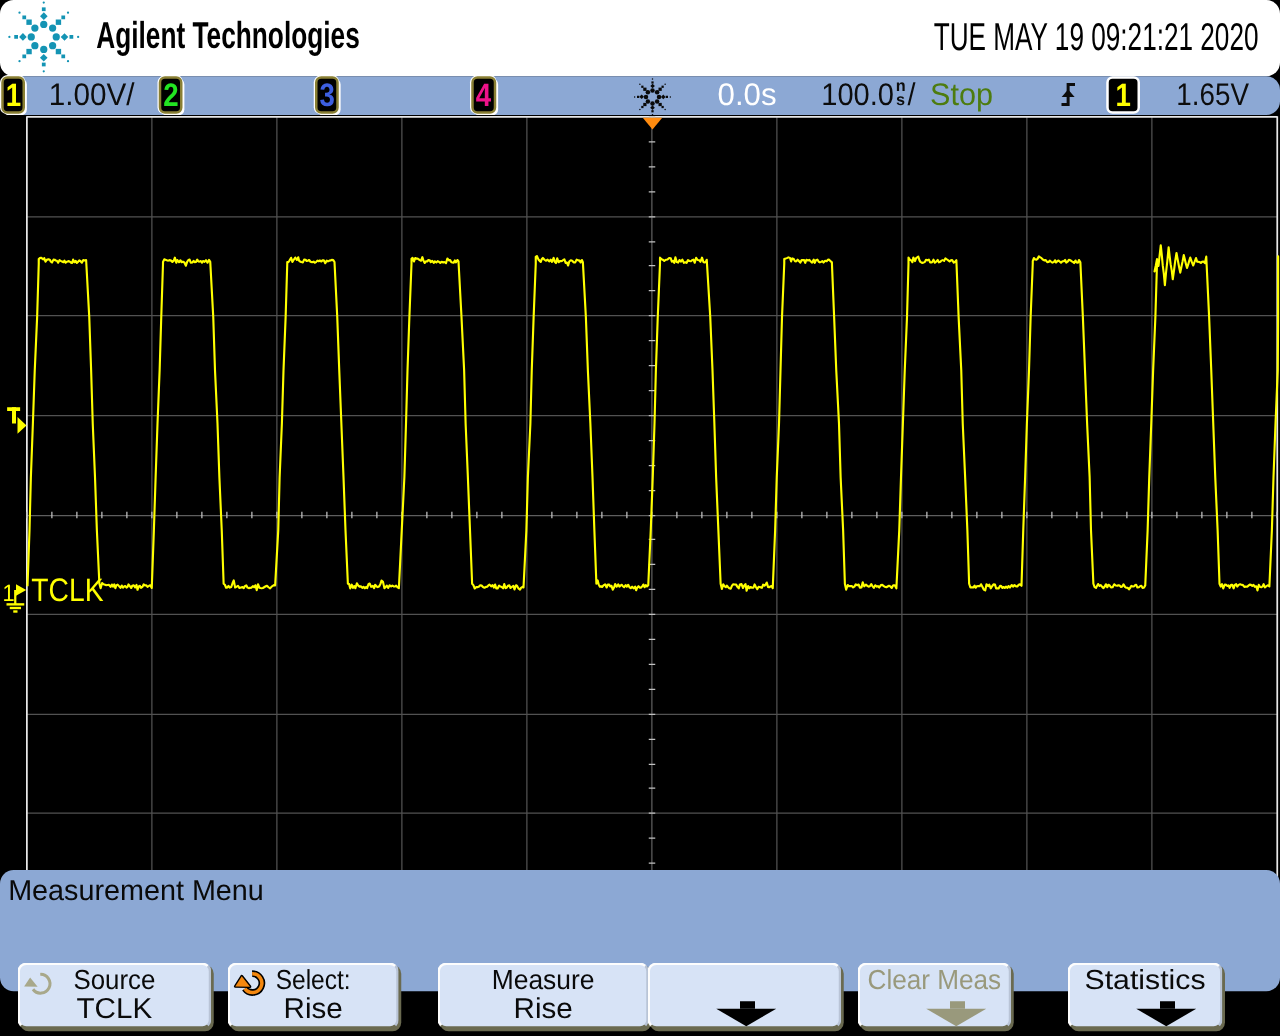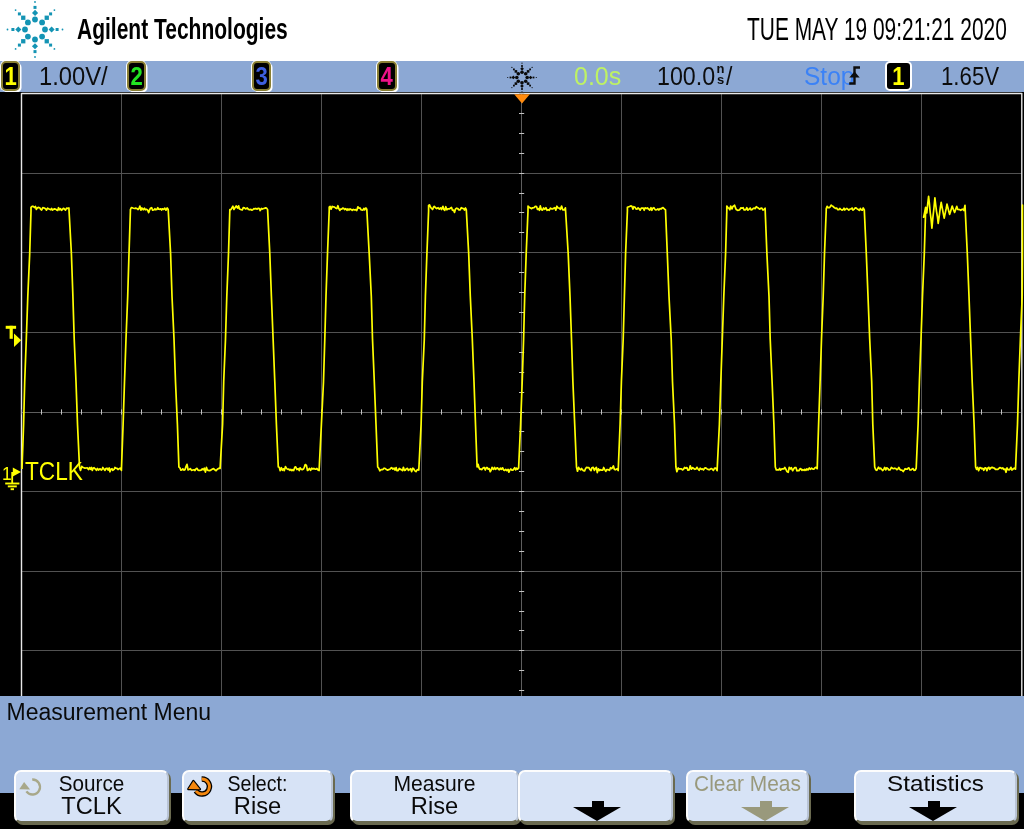--- a/index.html
+++ b/index.html
@@ -1,17 +1,17 @@
 <!DOCTYPE html>
 <html><head><meta charset="utf-8">
 <style>
 * { margin:0; padding:0; }
 html,body { width:1024px; height:829px; background:#000; overflow:hidden;
   font-family:"Liberation Sans", sans-serif; }
-.abs { position:absolute; }
+.abs { position:absolute;border-radius:11px; }
 .btn { position:absolute; background:#d7e3f6; border-radius:7px;
   border-top:2px solid #fdfdfd; border-left:2px solid #fdfdfd;
   border-right:2px solid #b9c4d6; border-bottom:2px solid #6a6a50;
   box-shadow:2px 2px 0 #6a6a50; box-sizing:border-box; }
 .bl1 { position:absolute; left:0; right:0; top:-1.5px; text-align:center;
   font-size:22px; color:#0a0a0a; }
 .bl2 { position:absolute; left:0; right:0; top:20.5px; text-align:center;
   font-size:23px; color:#0a0a0a; }
 </style></head>
 <body>
@@ -86,25 +86,25 @@
     <circle cx="516.8" cy="16.5" r="1.8" fill="#0a0a0a"></circle>
     <rect x="512.0" y="15.2" width="2.6" height="2.6" fill="#0a0a0a" transform="rotate(45 513.4 16.5)"></rect>
     <rect x="509.6" y="15.6" width="1.8" height="1.8" fill="#0a0a0a"></rect>
     <circle cx="507.7" cy="16.5" r="0.6" fill="#0a0a0a"></circle>
     <circle cx="518.3" cy="12.8" r="1.8" fill="#0a0a0a"></circle>
     <rect x="514.6" y="9.1" width="2.6" height="2.6" fill="#0a0a0a"></rect>
     <rect x="513.0" y="7.5" width="1.8" height="1.8" fill="#0a0a0a"></rect>
     <circle cx="511.9" cy="6.4" r="0.6" fill="#0a0a0a"></circle>
   </svg>
 <div style="position:absolute;left:39px;top:61px;height:31px;line-height:31px;font-size:25px;color:#0d0d0d;transform:scaleX(0.95);transform-origin:0 50%;white-space:pre">1.00V/</div>
-<div style="position:absolute;left:574px;top:61px;height:31px;line-height:31px;font-size:25px;color:#bef264;transform:scaleX(1.0);transform-origin:0 50%;white-space:pre">0.0s</div>
+<div style="position:absolute;left:574px;top:61px;height:31px;line-height:31px;font-size:25px;color:#ffffff;transform:scaleX(1.0);transform-origin:0 50%;white-space:pre">0.0s</div>
 <div style="position:absolute;left:657px;top:61px;height:31px;line-height:31px;font-size:25px;color:#0d0d0d;transform:scaleX(0.93);transform-origin:0 50%;white-space:pre">100.0</div>
 <div style="position:absolute;left:714px;top:63px;font-size:13px;font-weight:bold;line-height:11px;color:#0d0d0d;text-align:center;width:13px">n<br>s</div>
 <div style="position:absolute;left:726px;top:61px;height:31px;line-height:31px;font-size:25px;color:#0d0d0d;transform:scaleX(0.92);transform-origin:0 50%;white-space:pre">/</div>
-<div style="position:absolute;left:804px;top:61px;height:31px;line-height:31px;font-size:25px;color:#3b82f6;transform:scaleX(0.98);transform-origin:0 50%;white-space:pre">Stop</div>
+<div style="position:absolute;left:744px;top:61px;height:31px;line-height:31px;font-size:25px;color:#4d7c0f;transform:scaleX(0.98);transform-origin:0 50%;white-space:pre">Stop</div>
 <div style="position:absolute;left:941px;top:61px;height:31px;line-height:31px;font-size:25px;color:#0d0d0d;transform:scaleX(0.89);transform-origin:0 50%;white-space:pre">1.65V</div>
 <svg width="24" height="31" style="position:absolute;left:843px;top:61px">
     <path d="M6.2 22.5 H11.5 V6.5 H17" fill="none" stroke="#0d0d0d" stroke-width="2.4"></path>
     <polygon points="11.5,10.5 6.3,16.6 16.7,16.6" fill="#0d0d0d"></polygon>
   </svg>
 <div style="position:absolute;left:0.5px;top:61px;width:19.5px;height:30px;background:#000;border:2px solid #8a8034;border-radius:5px;box-shadow:1.5px 1.5px 0 #fff, -1px 0 0 #fff, 0 -1px 0 #fff;box-sizing:border-box">
     <div style="position:absolute;left:0;right:0;top:-2.5px;text-align:center;font-size:26px;font-weight:bold;color:#ffff00;transform:scaleX(0.85)">1</div>
   </div>
 <div style="position:absolute;left:126.5px;top:61px;width:19.5px;height:30px;background:#000;border:2px solid #8a8034;border-radius:5px;box-shadow:1.5px 1.5px 0 #fff, -1px 0 0 #fff, 0 -1px 0 #fff;box-sizing:border-box">
     <div style="position:absolute;left:0;right:0;top:-2.5px;text-align:center;font-size:26px;font-weight:bold;color:#22e422;transform:scaleX(0.85)">2</div>
@@ -249,21 +249,21 @@
   <div style="position:absolute;left:6.5px;top:3px;font-size:23px;color:#0a0a0a">Measurement Menu</div>
 </div>
 <div class="btn" style="left:14px;top:770px;width:155px;height:53px">
     <svg width="155" height="53" style="position:absolute;left:0;top:0">
       <path d="M16.2 7.5 A7.5 7.5 0 1 1 10.4 19.4" fill="none" stroke="#a8a88a" stroke-width="2.4"></path>
       <polygon points="8.1,10.0 3.3,17.2 14.1,17.4" fill="#a8a88a"></polygon>
     </svg>
     <div class="bl1" style="transform:scaleX(0.94)">Source</div>
     <div class="bl2" style="transform:scaleX(1.03)">TCLK</div>
   </div>
-<div class="btn" style="left:182px;top:770px;width:151px;height:53px">
+<div class="btn" style="left:182px;top:770px;width:137px;height:53px">
     <svg width="155" height="53" style="position:absolute;left:0;top:0">
       <path d="M17.7 7.0 A7.5 7.5 0 1 1 11.9 18.9" fill="none" stroke="#000" stroke-width="5.4"></path>
       <path d="M17.7 7.0 A7.5 7.5 0 1 1 11.9 18.9" fill="none" stroke="#f5880f" stroke-width="2.8"></path>
       <polygon points="9.4,8.9 4.2,17.1 16.0,17.3" fill="#f5880f" stroke="#000" stroke-width="2.2" stroke-linejoin="round"></polygon>
       <polygon points="9.4,8.9 4.2,17.1 16.0,17.3" fill="#f5880f"></polygon>
     </svg>
     <div class="bl1" style="transform:scaleX(0.89)">Select:</div>
     <div class="bl2" style="transform:scaleX(1.03)">Rise</div>
   </div>
 <div class="btn" style="left:350px;top:770px;width:169px;height:53px">
@@ -272,17 +272,17 @@
   </div>
 <div class="btn" style="left:518px;top:770px;width:155px;height:53px">
     <div style="position:absolute;left:71.5px;top:28.5px;width:12px;height:6px;background:#000"></div>
     <div style="position:absolute;left:53.0px;top:34.5px;width:0;height:0;border-left:24.5px solid transparent;border-right:24.5px solid transparent;border-top:14px solid #000"></div>
   </div>
 <div class="btn" style="left:686px;top:770px;width:123px;height:53px">
     <div class="bl1" style="color:#99997c;transform:scaleX(0.95)">Clear Meas</div>
     <div style="position:absolute;left:71.5px;top:28.5px;width:12px;height:6px;background:#99997c"></div>
     <div style="position:absolute;left:53.0px;top:34.5px;width:0;height:0;border-left:24.5px solid transparent;border-right:24.5px solid transparent;border-top:14px solid #99997c"></div>
   </div>
-<div class="btn" style="left:854px;top:770px;width:163px;height:53px">
+<div class="btn" style="left:854px;top:770px;width:124px;height:53px">
     <div class="bl1" style="transform:scaleX(1.10)">Statistics</div>
     <div style="position:absolute;left:71.5px;top:28.5px;width:12px;height:6px;background:#000"></div>
     <div style="position:absolute;left:53.0px;top:34.5px;width:0;height:0;border-left:24.5px solid transparent;border-right:24.5px solid transparent;border-top:14px solid #000"></div>
   </div>
 
 </body></html>

